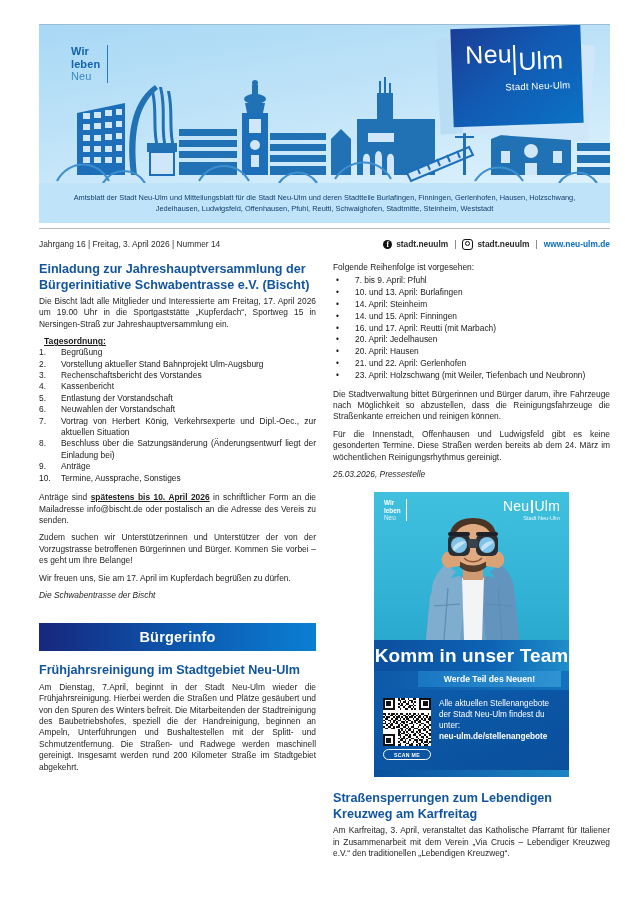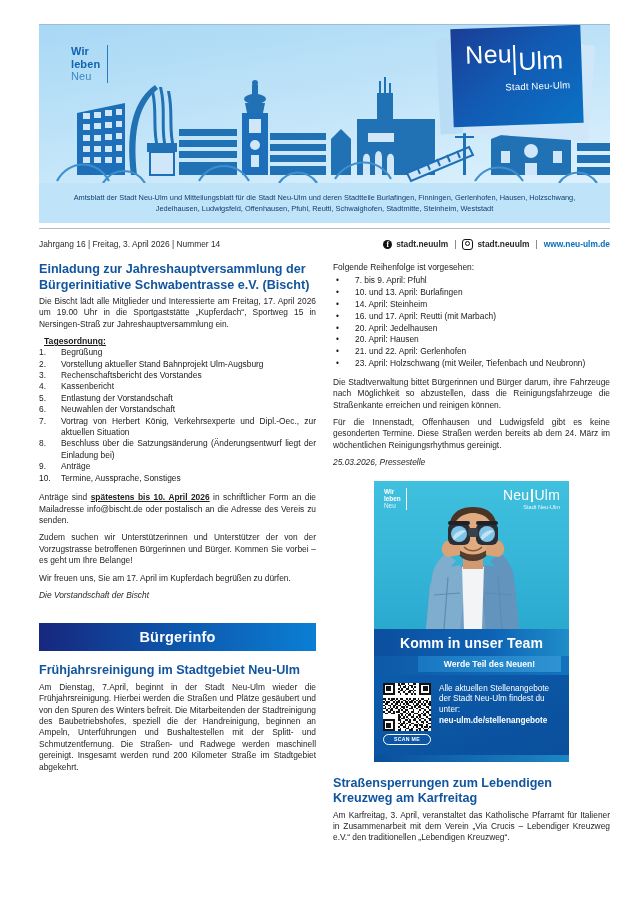--- a/index.html
+++ b/index.html
@@ -357,21 +357,21 @@
   
   .person { position: absolute; left: 0; bottom: 0; width: 100%; height: 100%; }
 
   .ad-band {
     background: linear-gradient(90deg, #0c4f9e 0%, #0d62b4 60%, #1f8ec9 100%);
     padding: 5px 0 4px 0;
     text-align: center;
   }
   .ad-band .t {
     color: #ffffff;
-    font-size: 14px;
+    font-size: 19px;
     font-weight: bold;
     letter-spacing: .1px;
   }
   .ad-sub {
     background: linear-gradient(90deg, #0d5aa8 0%, #1272bd 100%);
     padding: 0 0 3px 0;
   }
   .ad-sub .pill {
     margin: 0 8px 0 44px;
     background: linear-gradient(90deg, #1977c2 0%, #2f93d2 100%);
@@ -576,35 +576,36 @@
       <li>Beschluss über die Satzungsänderung (Änderungsentwurf liegt der Einladung bei)</li>
       <li>Anträge</li>
       <li>Termine, Aussprache, Sonstiges</li>
     </ol>
 
     <p class="body">
       <span>Anträge sind </span><span class="u-bold">spätestens bis 10. April 2026</span><span> in schriftlicher Form an die Mailadresse info@bischt.de oder postalisch an die Adresse des Vereis zu senden.</span>
     </p>
     <p class="body">Zudem suchen wir Unterstützerinnen und Unterstützer der von der Vorzugstrasse betroffenen Bürgerinnen und Bürger. Kommen Sie vorbei – es geht um Ihre Belange!</p>
     <p class="body">Wir freuen uns, Sie am 17. April im Kupferdach begrüßen zu dürfen.</p>
-    <p class="sig">Die Vorstandschaft der Bischt</p>
+    <p class="sig">Die Schwabentrasse der Bischt</p>
 
     <div class="section-bar" style="margin-top:22px">Bürgerinfo</div>
 
     <h2 class="headline">Frühjahrsreinigung im Stadtgebiet Neu-Ulm</h2>
     <p class="body">Am Dienstag, 7.April, beginnt in der Stadt Neu-Ulm wieder die Frühjahrsreinigung. Hierbei werden die Straßen und Plätze gesäubert und von den Spuren des Winters befreit. Die Mitarbeitenden der Stadtreinigung des Baubetriebshofes, speziell die der Handreinigung, beginnen an Ampeln, Unterführungen und Bushaltestellen mit der Splitt- und Schmutzentfernung. Die Straßen- und Radwege werden maschinell gereinigt. Insgesamt werden rund 200 Kilometer Straße im Stadtgebiet abgekehrt.</p>
   </div>
 
   <div class="col col-right">
 
     <p class="intro-line">Folgende Reihenfolge ist vorgesehen:</p>
     <ul class="dates">
       <li>7. bis 9. April: Pfuhl</li>
       <li>10. und 13. April: Burlafingen</li>
       <li>14. April: Steinheim</li>
+      <li>14. und 15. April: Finningen</li>
       <li>16. und 17. April: Reutti (mit Marbach)</li>
       <li>20. April: Jedelhausen</li>
       <li>20. April: Hausen</li>
       <li>21. und 22. April: Gerlenhofen</li>
       <li>23. April: Holzschwang (mit Weiler, Tiefenbach und Neubronn)</li>
     </ul>
 
     <p class="body">Die Stadtverwaltung bittet Bürgerinnen und Bürger darum, ihre Fahrzeuge nach Möglichkeit so abzustellen, dass die Reinigungsfahrzeuge die Straßenkante erreichen und reinigen können.</p>
     <p class="body">Für die Innenstadt, Offenhausen und Ludwigsfeld gibt es keine gesonderten Termine. Diese Straßen werden bereits ab dem 24. März im wöchentlichen Reinigungsrhythmus gereinigt.</p>
     <p class="sig">25.03.2026, Pressestelle</p>

